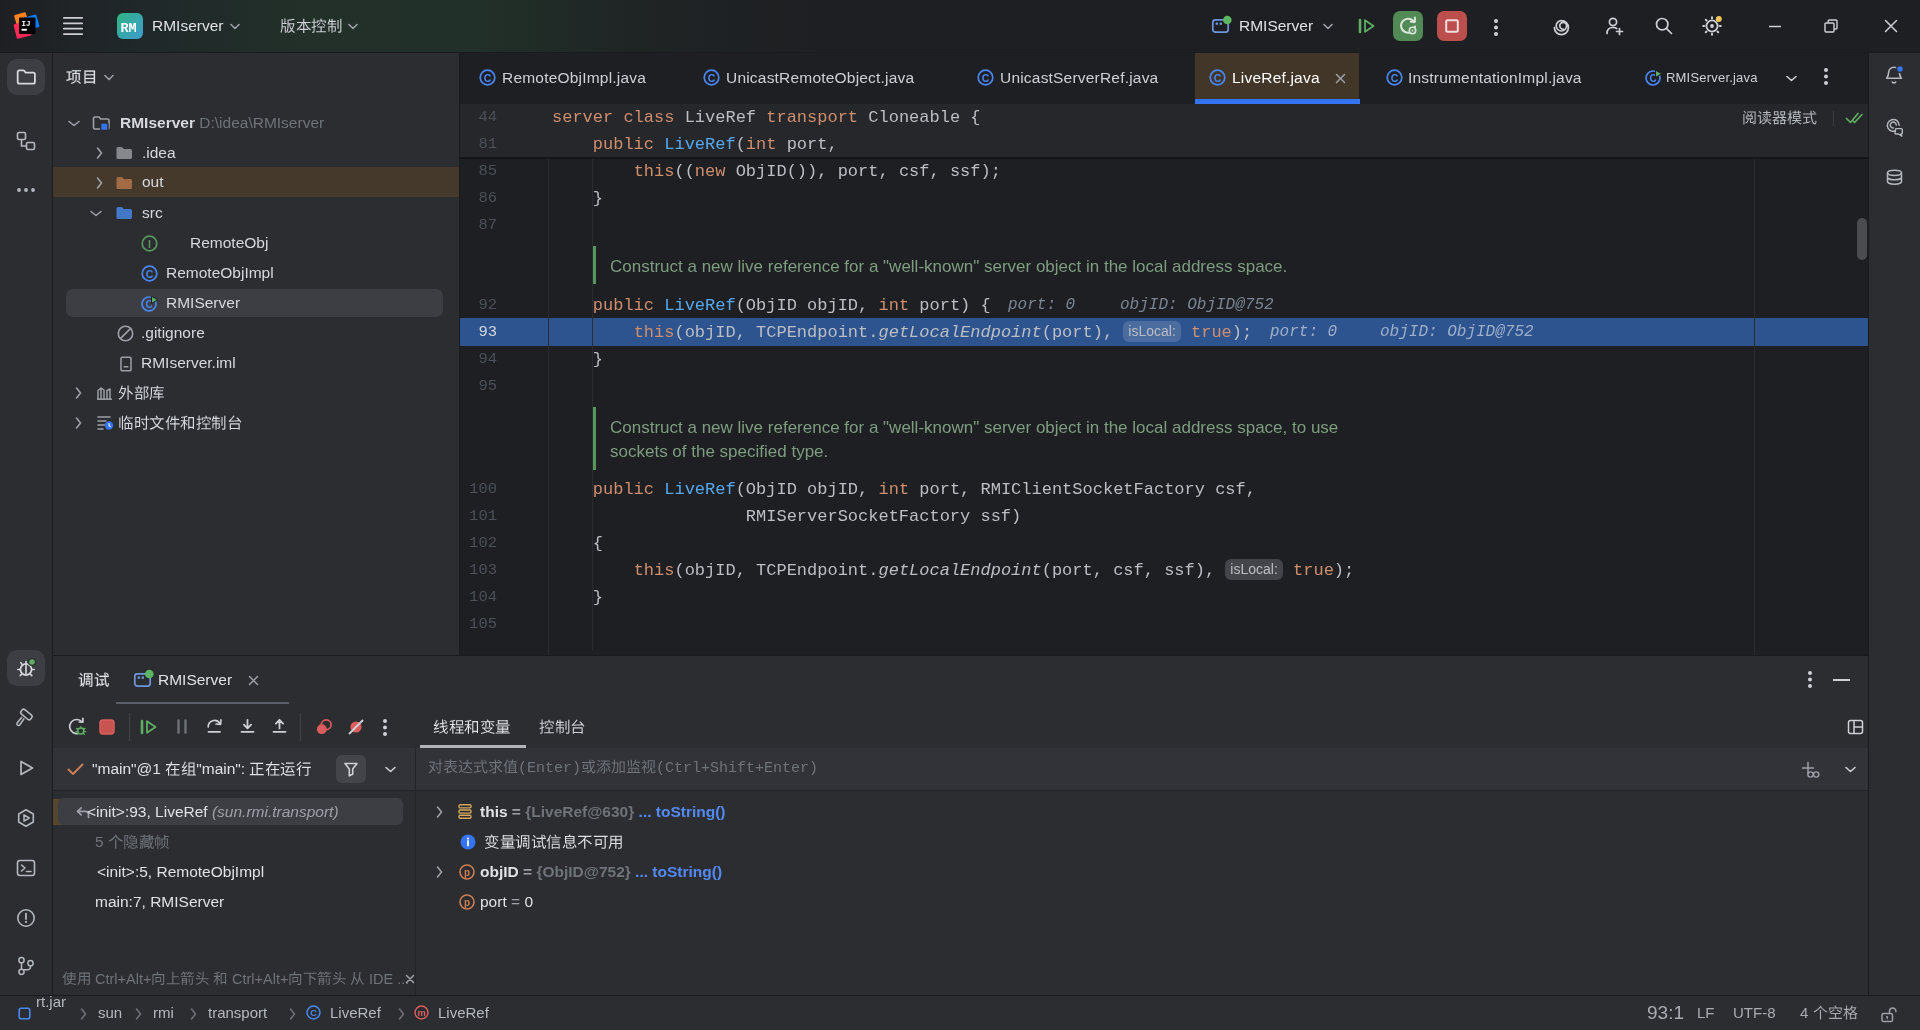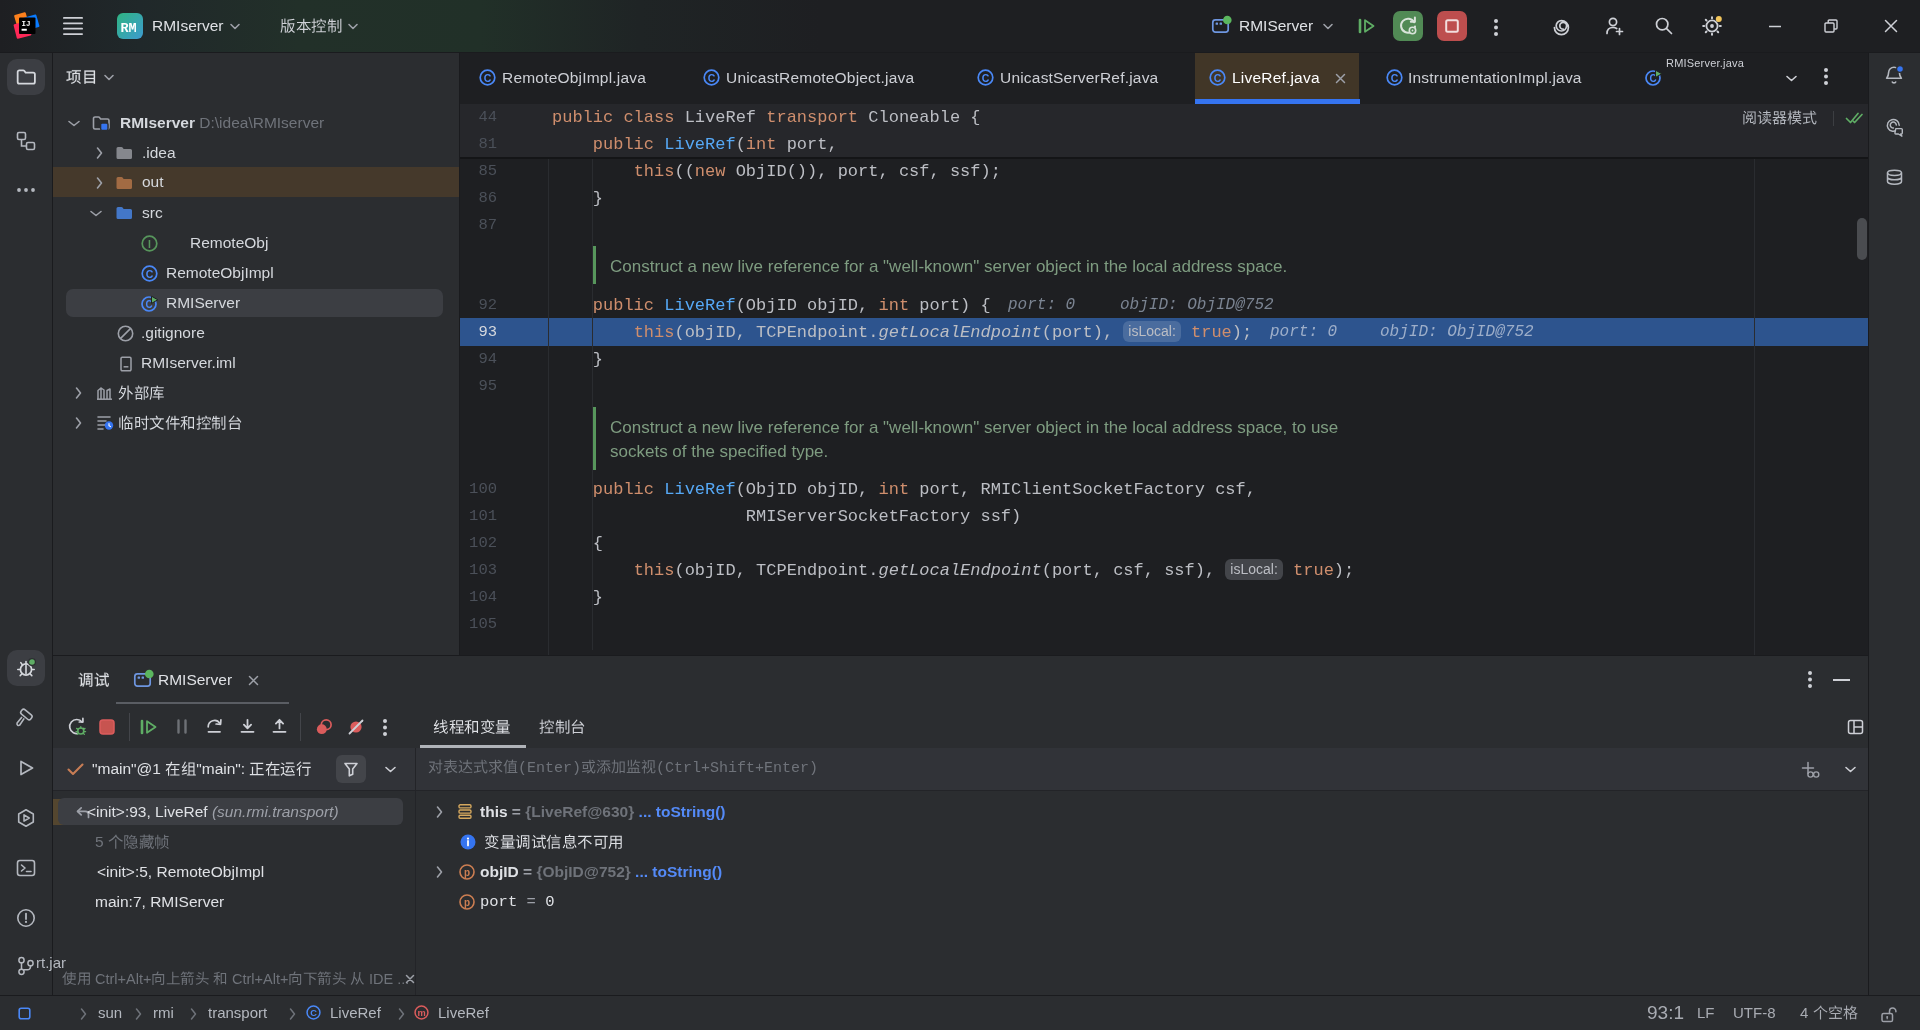--- a/index.html
+++ b/index.html
@@ -338,21 +338,21 @@
 <svg class="ic" style="left:1386px;top:69px" width="17" height="17" viewBox="0 0 17 17" fill="none">
     <circle cx="8.5" cy="8.5" r="7.3" stroke="#4A88F7" stroke-width="1.7"></circle>
     <text x="8.5" y="13" text-anchor="middle" font-family="Liberation Sans" font-size="10.5" font-weight="bold" fill="#4A88F7">C</text>
   </svg>
 <div class="t" style="left:1408px;top:67px;font-size:15.5px;color:#CED0D6;letter-spacing:0.2px">InstrumentationImpl.java</div>
 <svg class="ic" style="left:1645px;top:69px" width="17" height="17" viewBox="0 0 17 17" fill="none">
     <circle cx="8" cy="9" r="7" stroke="#4A88F7" stroke-width="1.7"></circle>
     <text x="8" y="13.2" text-anchor="middle" font-family="Liberation Sans" font-size="10" font-weight="bold" fill="#4A88F7">C</text>
     <path d="M10.5 1.2 L16.8 4.8 L10.5 8.4 Z" fill="#5FAD65" stroke="#1E1F22" stroke-width="1"></path>
   </svg>
-<div class="t" style="left:1666px;top:52px;font-size:11px;color:#CED0D6;letter-spacing:0.2px">RMIServer.java</div>
+<div class="t" style="left:1666px;top:67px;font-size:13px;color:#CED0D6;letter-spacing:0.2px">RMIServer.java</div>
 <div class="ab " style="left:1195px;top:99px;width:165px;height:5px;background:#3574F0;"></div>
 <svg class="ic" style="left:1335px;top:73px" width="11" height="11" viewBox="0 0 11 11" fill="none">
     <path d="M1.5 1.5 L9.5 9.5 M9.5 1.5 L1.5 9.5" stroke="#9DA0A8" stroke-width="1.5" stroke-linecap="round"></path>
   </svg>
 <svg class="ic" style="left:1786px;top:75px" width="11" height="7" viewBox="0 0 11 7" fill="none">
     <path d="M1 1.5 L5.5 5.5 L10 1.5" stroke="#CED0D6" stroke-width="1.6" stroke-linecap="round" stroke-linejoin="round"></path>
   </svg>
 <svg class="ic" style="left:1824px;top:68px" width="4" height="17.0" viewBox="0 0 4 17" fill="none">
     <circle cx="2" cy="2.0" r="2.0" fill="#CED0D6"></circle>
     <circle cx="2" cy="8.5" r="2.0" fill="#CED0D6"></circle>
@@ -476,21 +476,21 @@
 <div class="ln" style="top:292px;color:#4B5059">92</div>
 <div class="ln" style="top:319px;color:#D5D8DD">93</div>
 <div class="ln" style="top:346px;color:#4B5059">94</div>
 <div class="ln" style="top:373px;color:#4B5059">95</div>
 <div class="ln" style="top:476px;color:#4B5059">100</div>
 <div class="ln" style="top:503px;color:#4B5059">101</div>
 <div class="ln" style="top:530px;color:#4B5059">102</div>
 <div class="ln" style="top:557px;color:#4B5059">103</div>
 <div class="ln" style="top:584px;color:#4B5059">104</div>
 <div class="ln" style="top:611px;color:#4B5059">105</div>
-<div class="cl" style="top:104px"><span class="kw">public class </span>LiveRef <span class="kw">transport </span>Cloneable {</div>
+<div class="cl" style="top:104px"><span class="kw">server class </span>LiveRef <span class="kw">transport </span>Cloneable {</div>
 <div class="cl" style="top:131px">    <span class="kw">public </span><span class="fn">LiveRef</span>(<span class="kw">int</span> port,</div>
 <div class="cl" style="top:158px">        <span class="kw">this</span>((<span class="kw">new</span> ObjID()), port, csf, ssf);</div>
 <div class="cl" style="top:185px">    }</div>
 <div class="cl" style="top:292px">    <span class="kw">public </span><span class="fn">LiveRef</span>(ObjID objID, <span class="kw">int</span> port) {</div>
 <div class="cl" style="top:319px">        <span class="kw">this</span>(objID, TCPEndpoint.<span class="it">getLocalEndpoint</span>(port), <span class="chip" style="background:rgba(255,255,255,0.14)">isLocal:</span> <span class="kw">true</span>);</div>
 <div class="cl" style="top:346px">    }</div>
 <div class="cl" style="top:476px">    <span class="kw">public </span><span class="fn">LiveRef</span>(ObjID objID, <span class="kw">int</span> port, RMIClientSocketFactory csf,</div>
 <div class="cl" style="top:503px">                   RMIServerSocketFactory ssf)</div>
 <div class="cl" style="top:530px">    {</div>
 <div class="cl" style="top:557px">        <span class="kw">this</span>(objID, TCPEndpoint.<span class="it">getLocalEndpoint</span>(port, csf, ssf), <span class="chip">isLocal:</span> <span class="kw">true</span>);</div>
@@ -815,25 +815,25 @@
   </svg>
 <svg class="ic" style="left:459px;top:864px" width="16" height="16" viewBox="0 0 16 16" fill="none">
     <circle cx="8" cy="8" r="7" stroke="#CC7E52" stroke-width="1.6"></circle>
     <text x="8" y="11.8" text-anchor="middle" font-family="Liberation Sans" font-size="10" font-weight="bold" fill="#CC7E52">p</text>
   </svg>
 <div class="t" style="left:480px;top:861px;font-size:15.5px;color:#DFE1E5;font-weight:bold;">objID<span class="gray"> = </span><span class="dim">{ObjID@752}</span> <span class="blue">... toString()</span></div>
 <svg class="ic" style="left:459px;top:894px" width="16" height="16" viewBox="0 0 16 16" fill="none">
     <circle cx="8" cy="8" r="7" stroke="#CC7E52" stroke-width="1.6"></circle>
     <text x="8" y="11.8" text-anchor="middle" font-family="Liberation Sans" font-size="10" font-weight="bold" fill="#CC7E52">p</text>
   </svg>
-<div class="t" style="left:480px;top:891px;font-size:15.5px;color:#DFE1E5;font-family:Liberation Mono, monospace;">port<span class="gray"> = </span>0</div>
+<div class="t" style="left:480px;top:891px;font-size:15.5px;color:#DFE1E5;">port<span class="gray"> = </span>0</div>
 <svg class="ic" style="left:18px;top:1007px" width="13" height="13" viewBox="0 0 13 13" fill="none">
     <rect x="1.2" y="1.2" width="10.6" height="10.6" rx="2" stroke="#4A88F7" stroke-width="1.6" fill="none"></rect>
   </svg>
-<div class="t" style="left:36px;top:952px;font-size:15px;color:#B4B8BF;">rt.jar</div>
+<div class="t" style="left:36px;top:991px;font-size:15px;color:#B4B8BF;">rt.jar</div>
 <div class="t" style="left:98px;top:1002px;font-size:15px;color:#B4B8BF;">sun</div>
 <div class="t" style="left:153px;top:1002px;font-size:15px;color:#B4B8BF;">rmi</div>
 <div class="t" style="left:208px;top:1002px;font-size:15px;color:#B4B8BF;">transport</div>
 <svg class="ic" style="left:80px;top:1008px" width="7" height="12" viewBox="0 0 7 12" fill="none">
     <path d="M1.5 1 L5.5 6 L1.5 11" stroke="#6F737A" stroke-width="1.5" stroke-linecap="round" stroke-linejoin="round"></path>
   </svg>
 <svg class="ic" style="left:135px;top:1008px" width="7" height="12" viewBox="0 0 7 12" fill="none">
     <path d="M1.5 1 L5.5 6 L1.5 11" stroke="#6F737A" stroke-width="1.5" stroke-linecap="round" stroke-linejoin="round"></path>
   </svg>
 <svg class="ic" style="left:190px;top:1008px" width="7" height="12" viewBox="0 0 7 12" fill="none">

